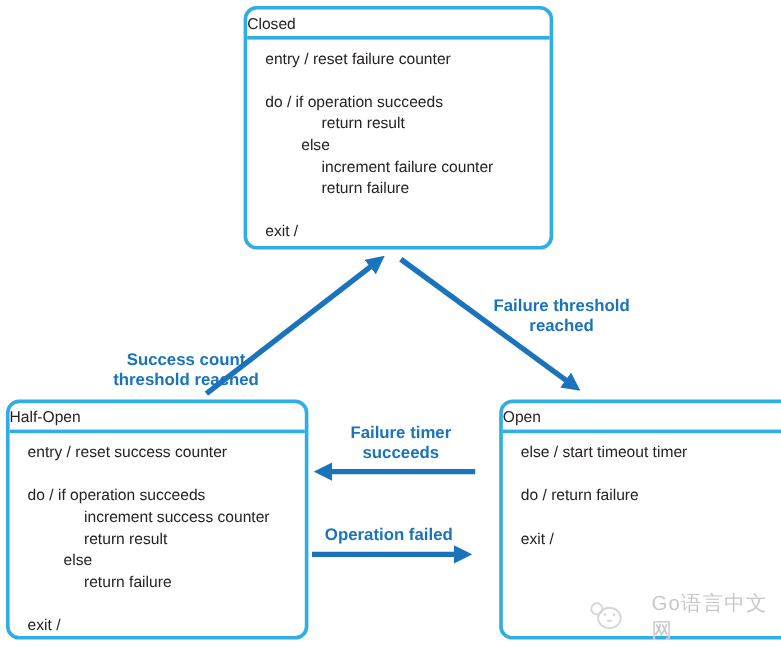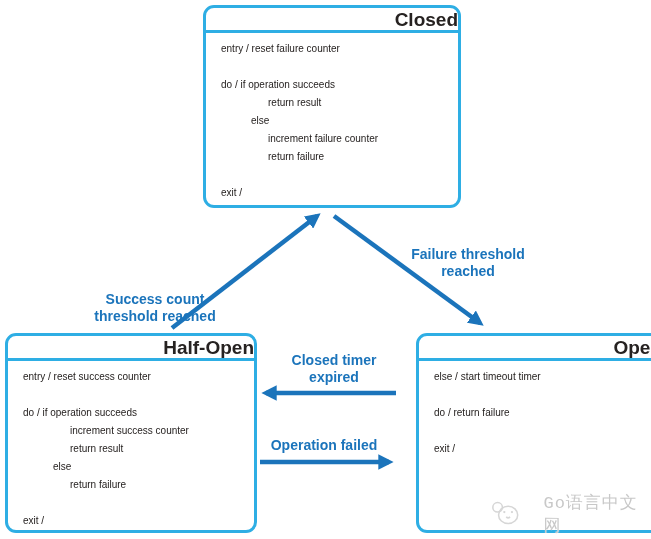--- a/index.html
+++ b/index.html
@@ -32,29 +32,29 @@
     border: 3px solid var(--box-border);
     border-radius: 11px;
     background: #ffffff;
   }
   .state-closed   { left: 203px; top: 5px;   width: 258px; height: 203px; }
   .state-halfopen { left: 5px;   top: 333px; width: 252px; height: 200px; }
   .state-open     { left: 416px; top: 333px; width: 249px; height: 200px; }
   .state-title {
     height: 25px;
     line-height: 24px;
-    text-align: right;
-    font-weight: bold;
-    font-size: 19px;
+    text-align: left;
+    font-weight: normal;
+    font-size: 13px;
     color: var(--body-text);
     border-bottom: 3px solid var(--box-border);
   }
   .state-body {
     padding: 7px 6px 0 15px;
-    font-size: 10px;
+    font-size: 13px;
     line-height: 18px;
     color: var(--body-text);
   }
   .sec { margin-bottom: 18px; }
   .ind-1 { padding-left: 30px; }
   .ind-2 { padding-left: 47px; }
   .t-label {
     position: absolute;
     text-align: center;
     font-weight: bold;
@@ -65,21 +65,20 @@
   .lbl-success   { left: 35px;  top: 246px; width: 240px; margin-top: 45px; }
   .lbl-failure   { left: 348px; top: 246px; width: 240px; }
   .lbl-timeout   { left: 262px; top: 352px; width: 144px; }
   .lbl-operation { left: 234px; top: 437px; width: 180px; text-align: center; }
   .watermark {
     position: absolute;
     left: 489px; top: 491px;
     display: flex;
     align-items: center;
     gap: 20px;
-    font-family: Liberation Mono, monospace;
   }
   .watermark-text {
     font-size: 17px;
     letter-spacing: 1px;
     color: var(--watermark);
     text-shadow: 0 0 1px #ffffff;
   }
 </style>
 </head>
 <body>
@@ -153,22 +152,22 @@
 
   <div class="t-label lbl-success">
     <div>Success count</div>
     <div>threshold reached</div>
   </div>
   <div class="t-label lbl-failure">
     <div>Failure threshold</div>
     <div>reached</div>
   </div>
   <div class="t-label lbl-timeout">
-    <div>Closed timer</div>
-    <div>expired</div>
+    <div>Failure timer</div>
+    <div>succeeds</div>
   </div>
   <div class="t-label lbl-operation">
     <div>Operation failed</div>
   </div>
 
   <div class="watermark">
     <svg width="36" height="28" viewBox="0 0 36 28">
       <g fill="none" stroke="#D6D6D6" stroke-width="1.6">
         <circle cx="9" cy="7" r="5"></circle>
         <ellipse cx="20" cy="15" rx="10" ry="9"></ellipse>

